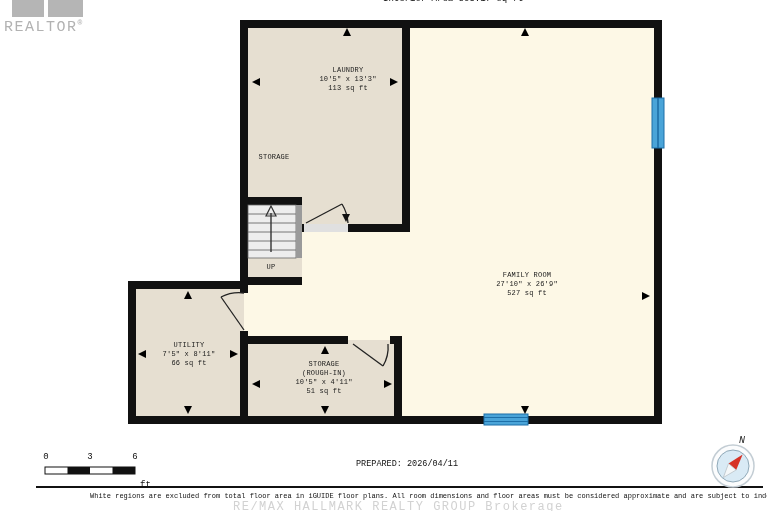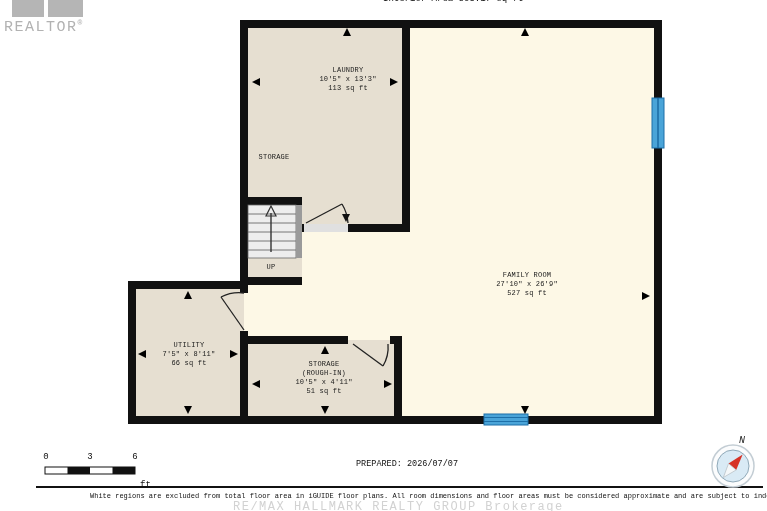--- a/index.html
+++ b/index.html
@@ -182,17 +182,17 @@
     <span>UP</span>
   </div>
 
   <span class="scale-num" style="left:40px;top:452px;">0</span>
   <span class="scale-num" style="left:84px;top:452px;">3</span>
   <span class="scale-num" style="left:129px;top:452px;">6</span>
   <span class="scale-unit" style="left:140px;top:480px;">ft</span>
 
   <span class="north-label">N</span>
 
-  <div class="prepared">PREPARED: 2026/07/07</div>
+  <div class="prepared">PREPARED: 2026/04/11</div>
   <div class="watermark">RE/MAX HALLMARK REALTY GROUP Brokerage</div>
   <div class="disclaimer">White regions are excluded from total floor area in iGUIDE floor plans. All room dimensions and floor areas must be considered approximate and are subject to independent verification.</div>
 
 </div>
 
 </body></html>

